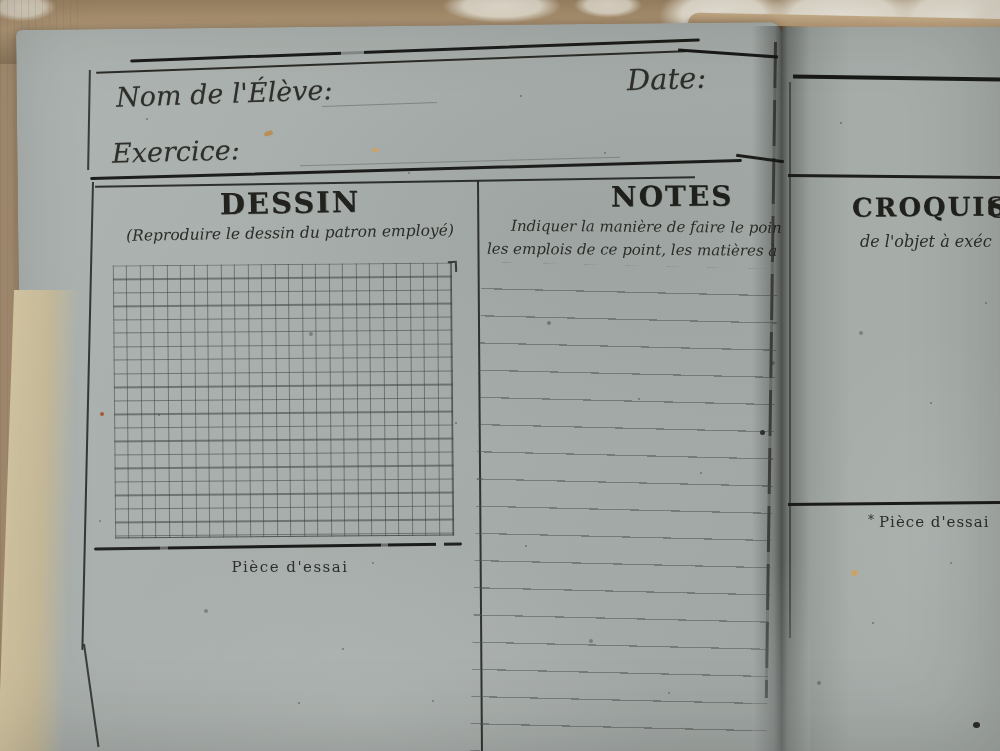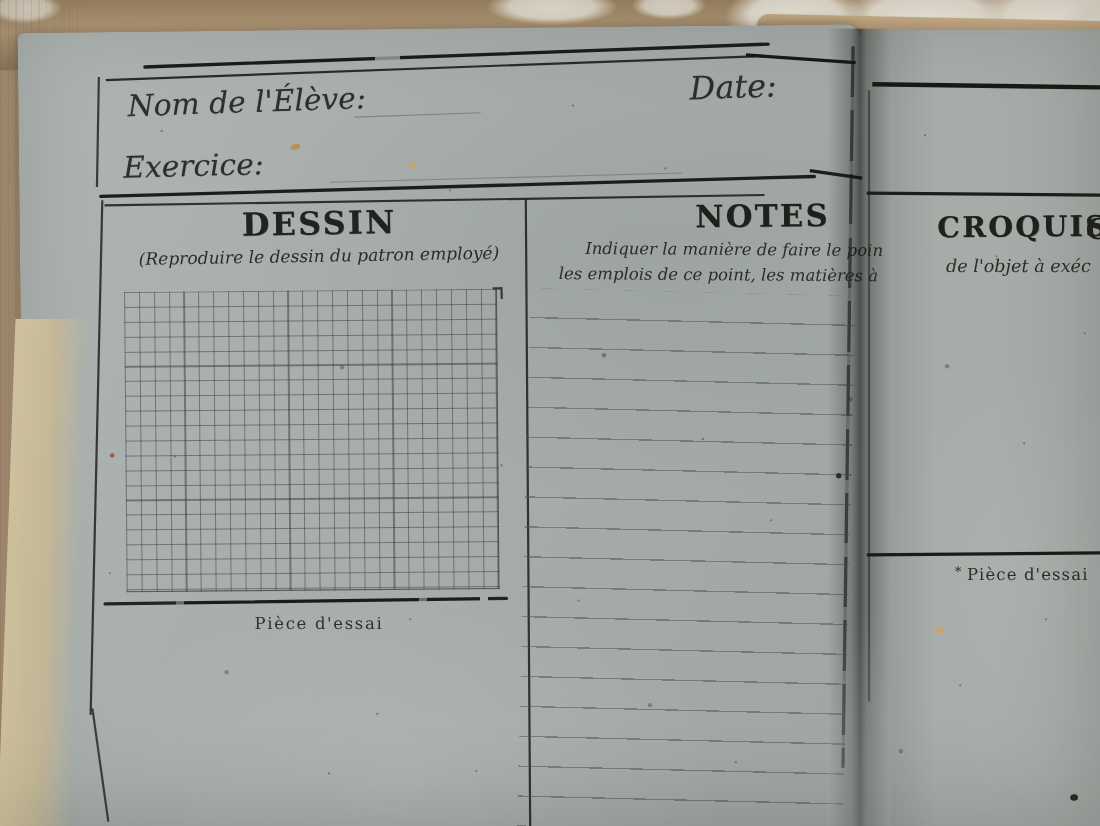--- a/index.html
+++ b/index.html
@@ -85,21 +85,21 @@
   .grid-corner-mark{left:448px;top:261px;width:9px;height:11px;
     border-top:2px solid rgba(30,31,27,.8);border-right:2px solid rgba(30,31,27,.8);transform:rotate(-2deg);}
   .dessin-baseline{left:94px;top:545px;width:368px;height:3px;transform:rotate(-0.8deg);border-radius:2px;
     background:linear-gradient(to right,rgba(20,21,18,.9) 0 18%,rgba(20,21,18,.45) 18% 20%,
       rgba(20,21,18,.95) 20% 78%,rgba(20,21,18,.4) 78% 80%,rgba(20,21,18,.95) 80% 93%,
       rgba(0,0,0,0) 93% 95%,rgba(20,21,18,.9) 95%);}
   .dessin-caption{left:130px;top:558px;width:320px;text-align:center;
     font-size:15px;letter-spacing:1.5px;color:#2e2f2b;}
 
   
-  .notes-zone{left:504px;top:178px;width:298px;height:92px;overflow:hidden;}
+  .notes-zone{left:483px;top:178px;width:298px;height:92px;overflow:hidden;}
   .notes-title{left:128px;top:2px;font-weight:bold;font-size:28px;letter-spacing:2px;color:#1f201c;
     text-shadow:.5px .5px 0 rgba(31,32,28,.45);transform:rotate(-0.5deg);}
   .notes-sub1{left:28px;top:40px;font-style:italic;font-size:15px;color:#2b2c28;white-space:nowrap;transform:rotate(.4deg);}
   .notes-sub2{left:4px;top:63px;font-style:italic;font-size:15px;color:#2b2c28;white-space:nowrap;transform:rotate(.4deg);}
   .notes-lines{left:482px;top:262px;width:296px;height:489px;transform:rotate(1.4deg);transform-origin:top left;
     background:repeating-linear-gradient(to bottom,rgba(0,0,0,0) 0 26px,rgba(78,86,84,.55) 26px 27.2px);}
 
   
   .script{font-style:italic;color:#2e2f2a;text-shadow:0 0 1px rgba(40,41,35,.35);}
   .name-label{left:116px;top:78px;font-size:27px;transform:rotate(-2deg);}

